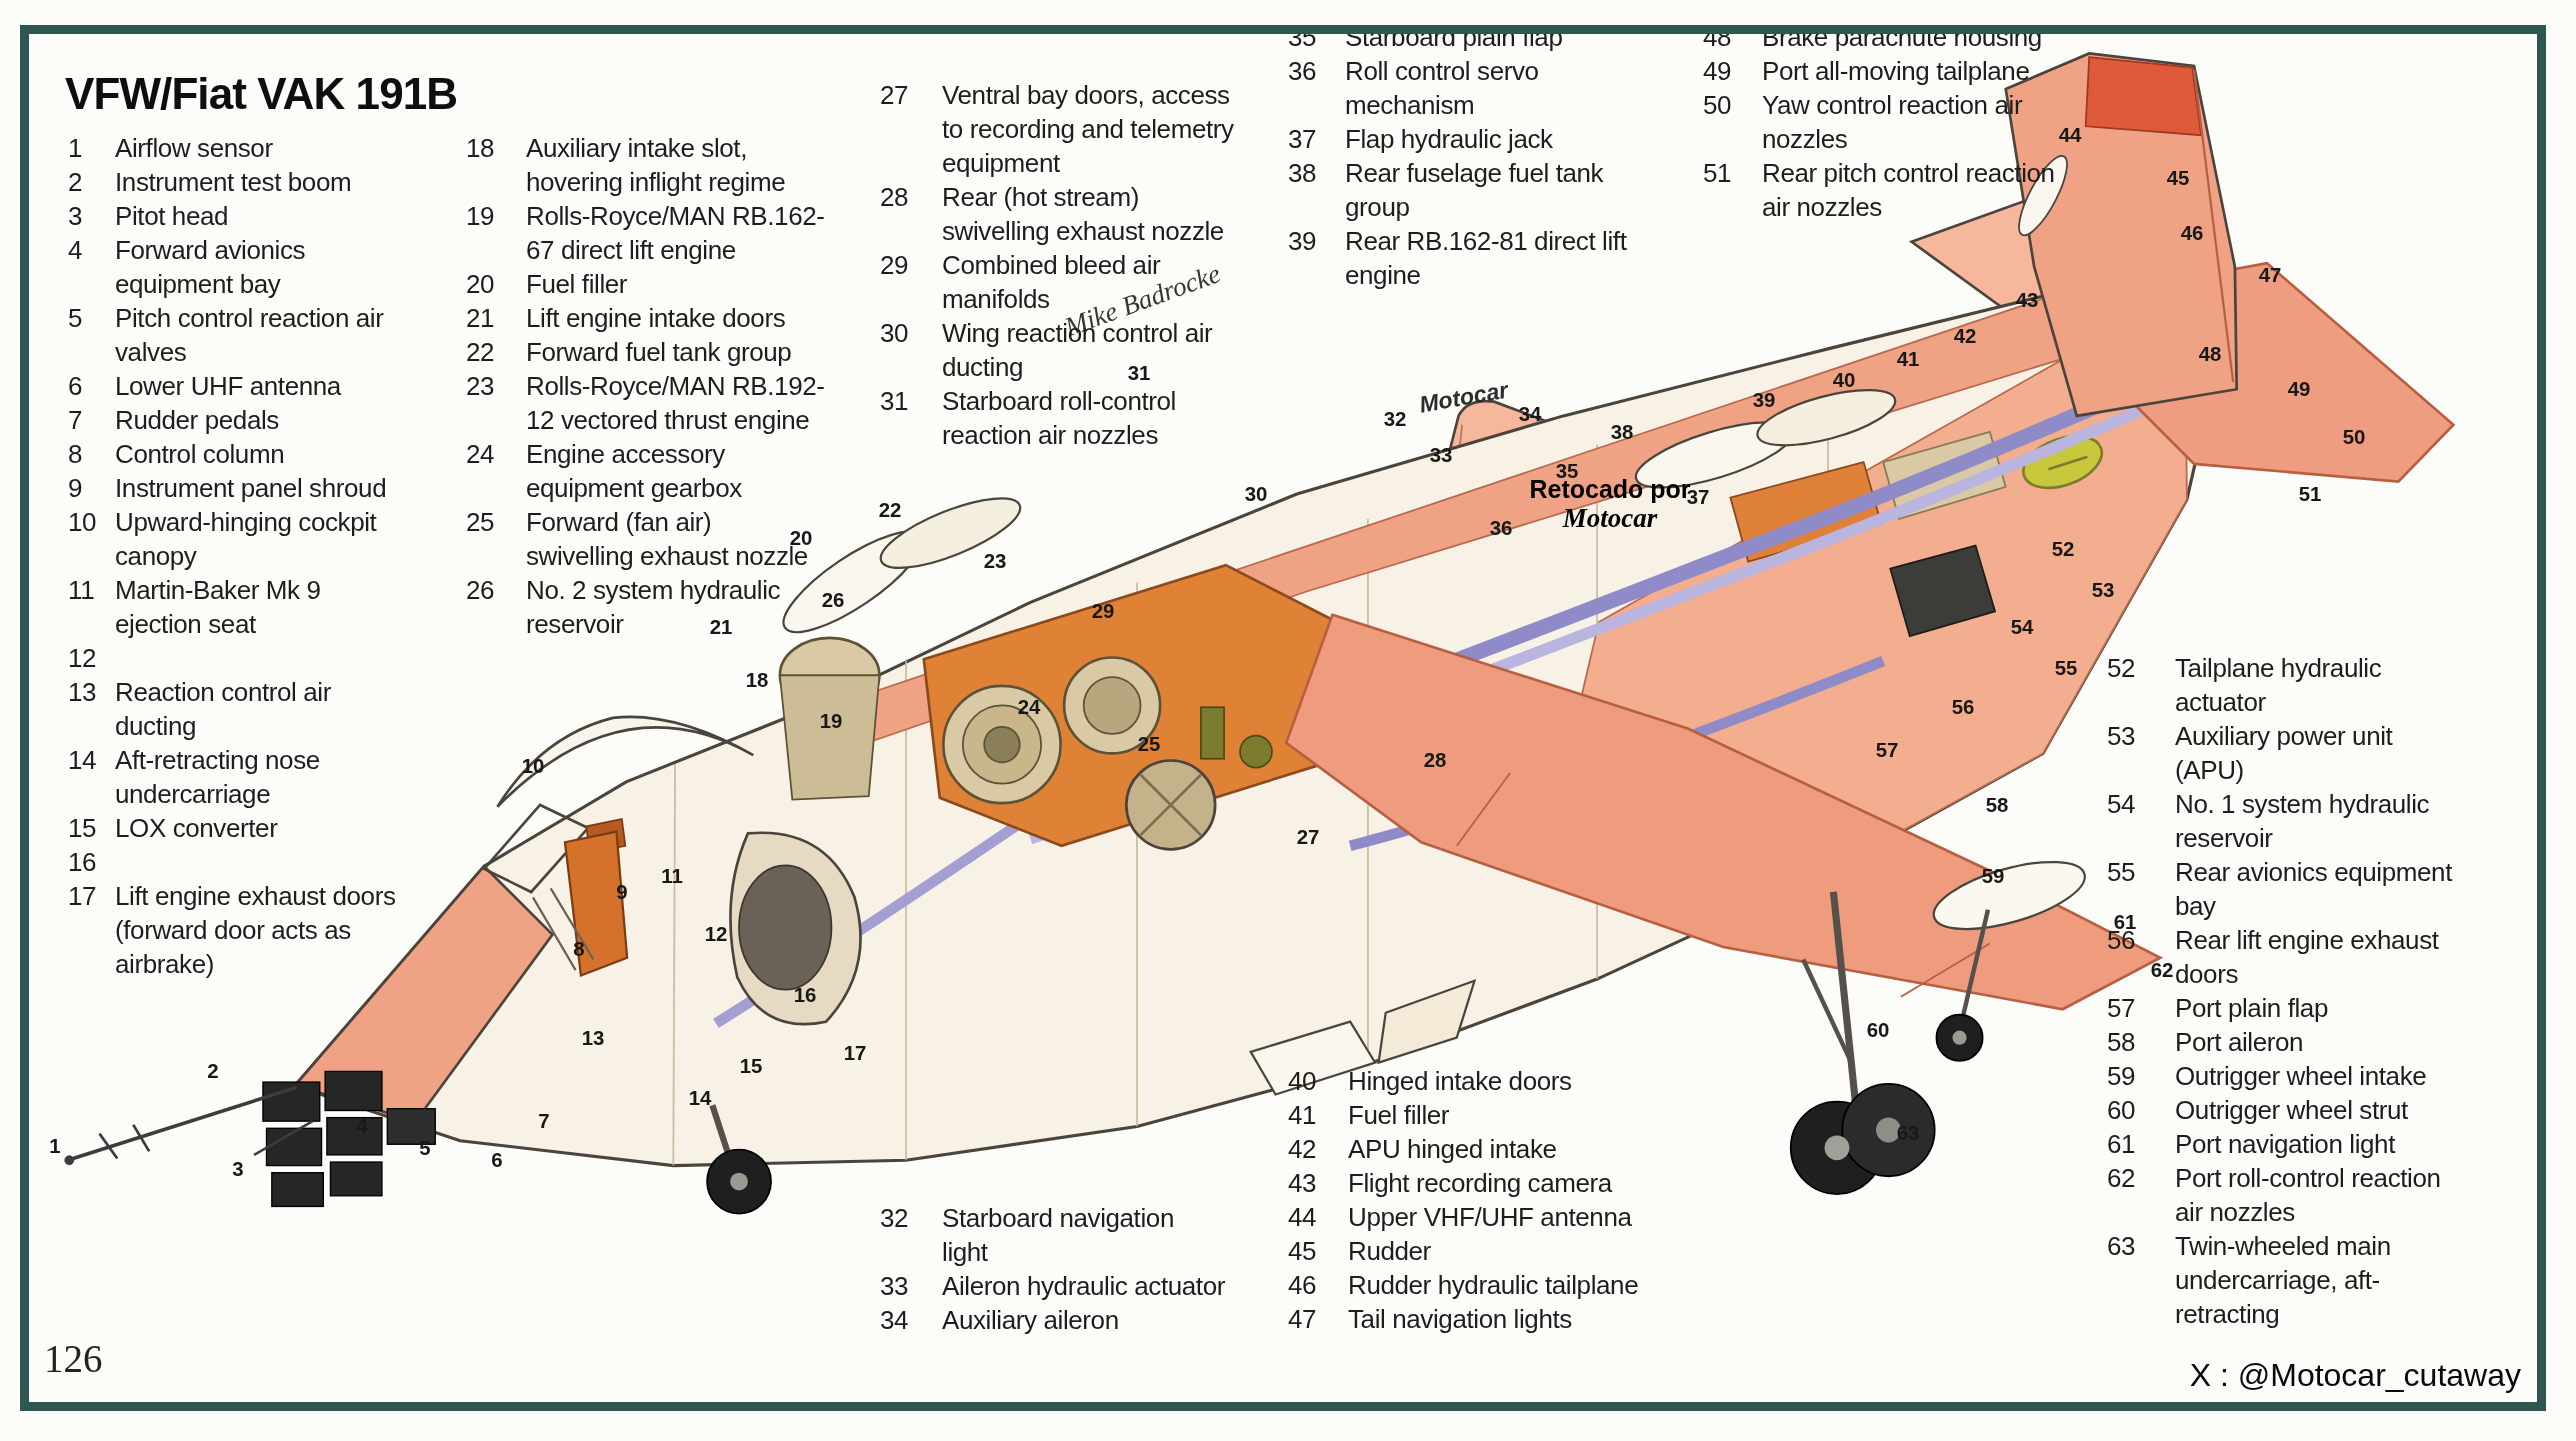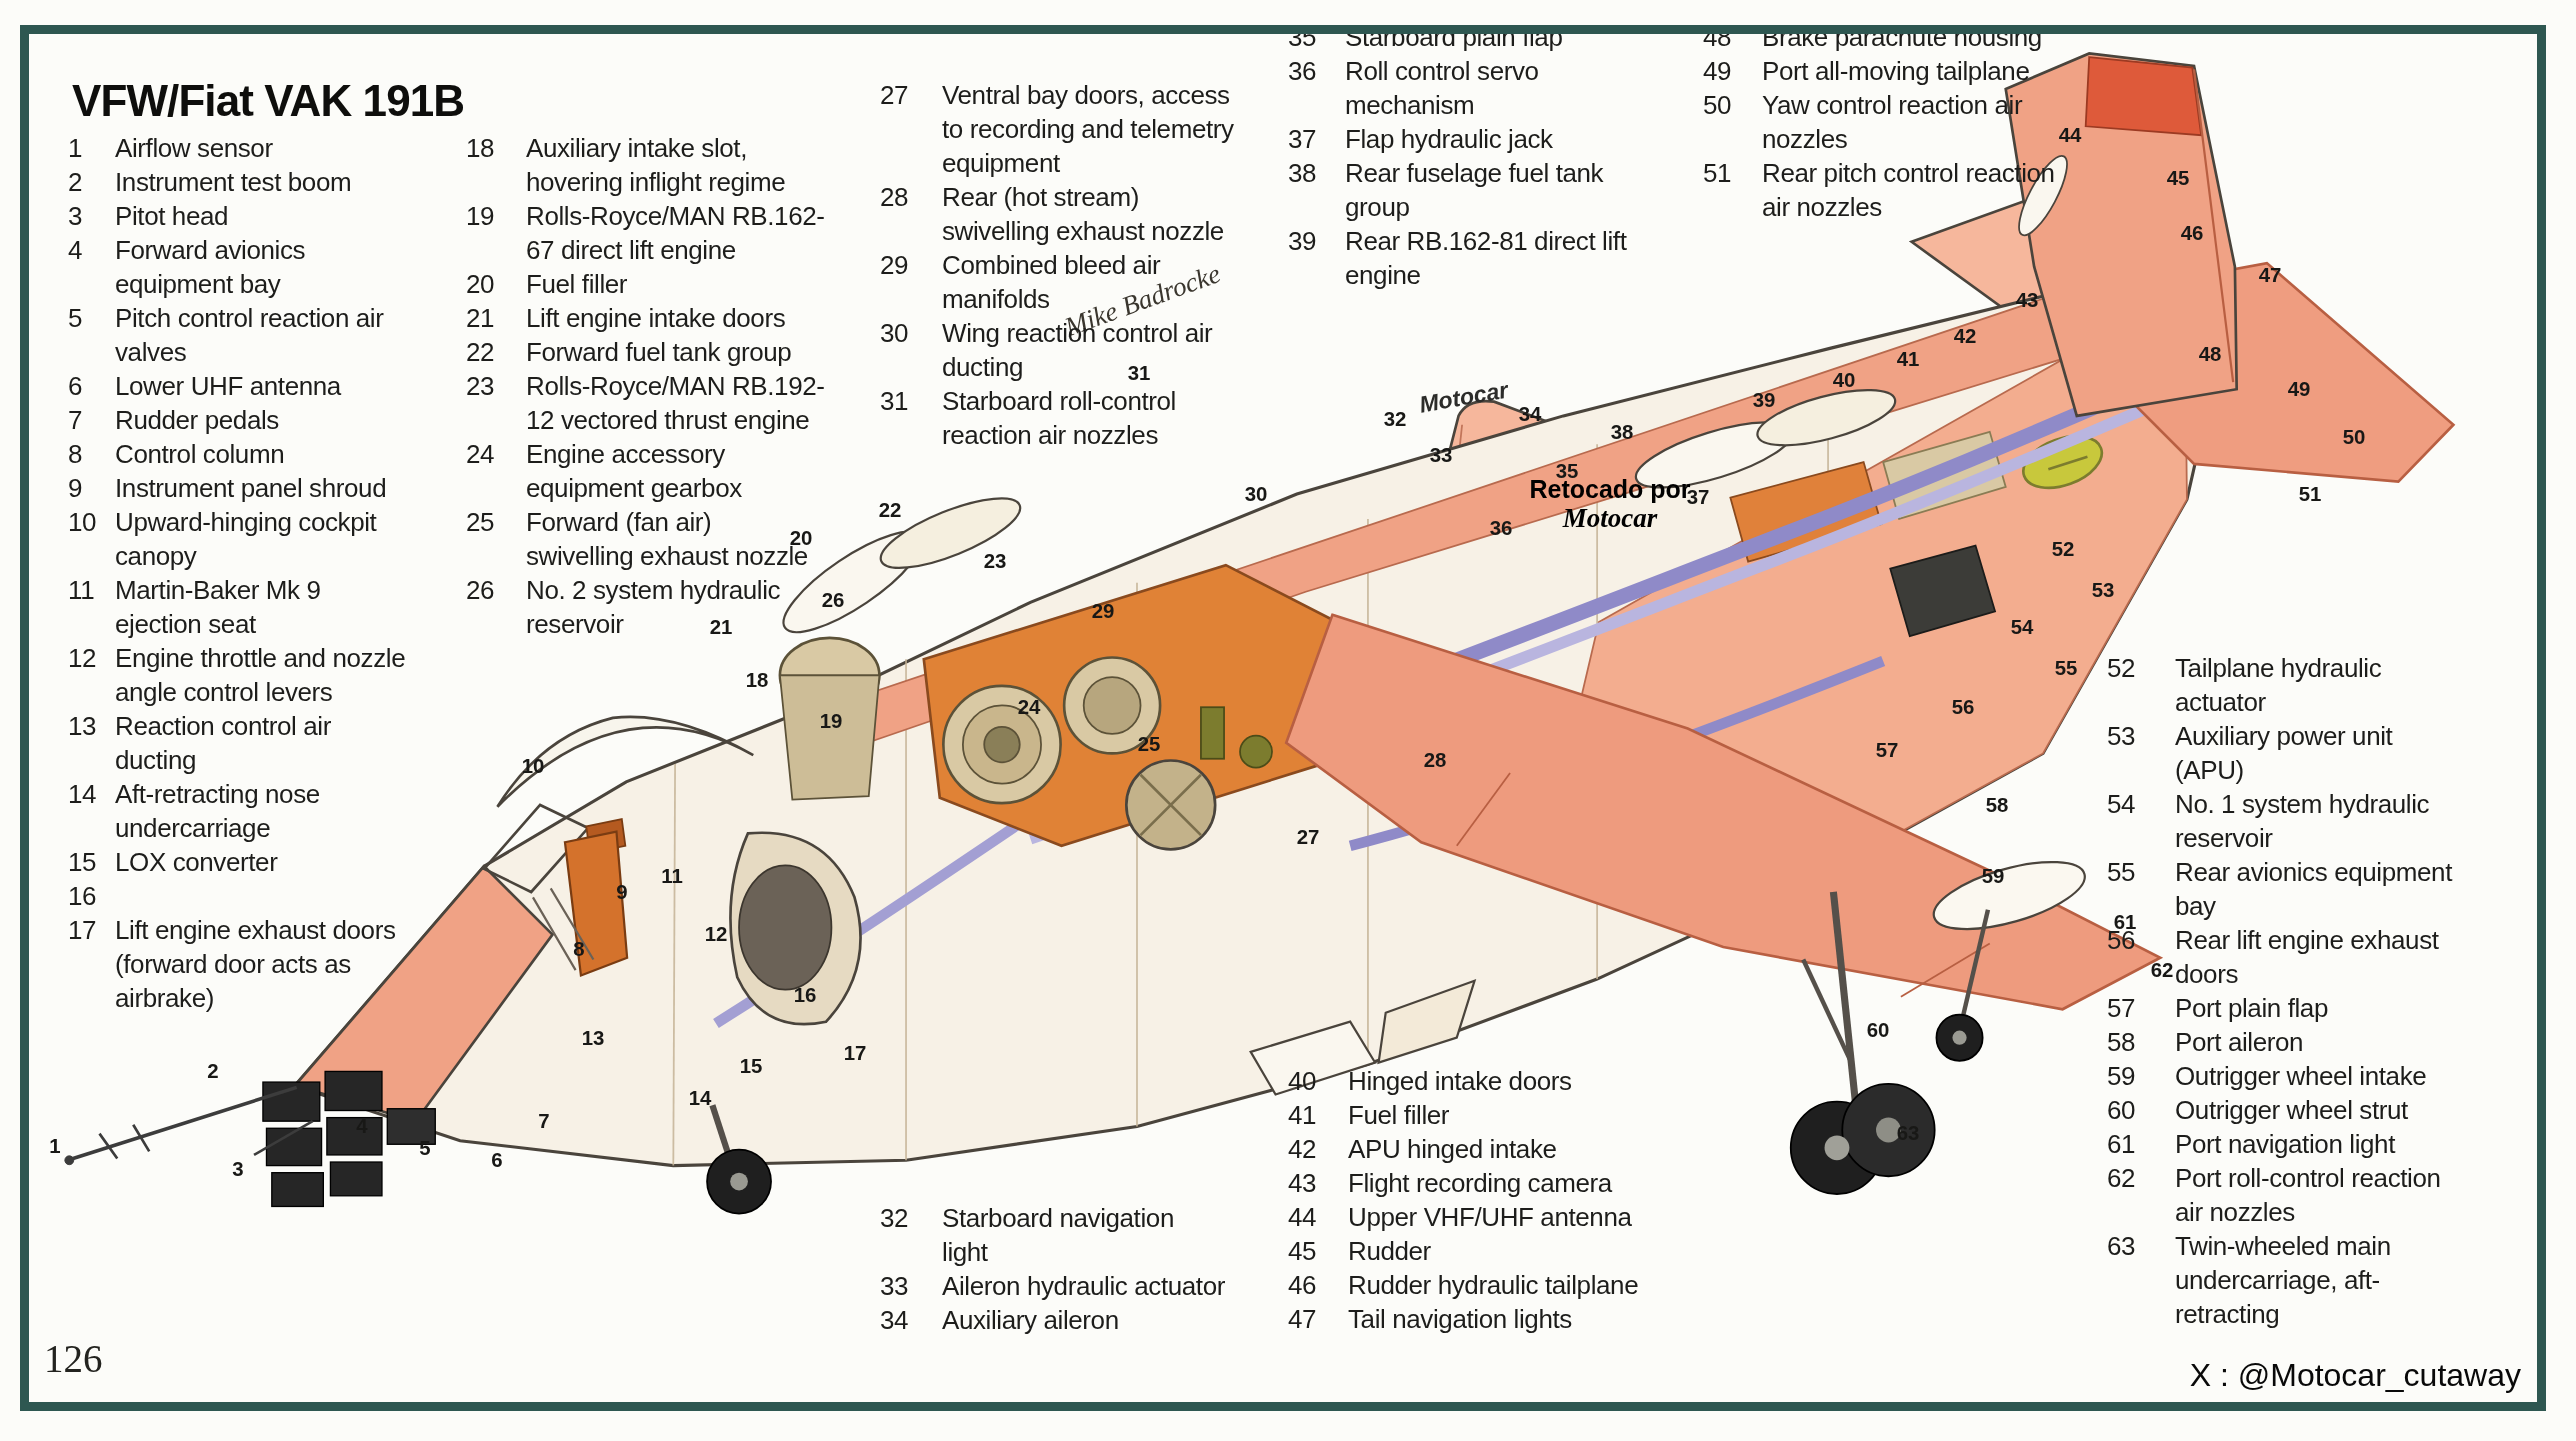--- a/index.html
+++ b/index.html
@@ -7,21 +7,21 @@
     --ink:#1d1d1b;
   }
   html,body{margin:0;padding:0;}
   body{
     width:2576px;height:1442px;position:relative;overflow:hidden;
     background:#fcfcf9;color:var(--ink);
     font-family:"Liberation Sans", sans-serif;
   }
   #art{position:absolute;left:0;top:0;z-index:1;}
   #page-title{
-    position:absolute;left:55px;top:59px;margin:17px;z-index:4;
+    position:absolute;left:55px;top:59px;margin:10px;z-index:4;
     font-size:44px;font-weight:bold;letter-spacing:-0.9px;color:#0e0e0c;
   }
   #legend-layer,#callout-layer{position:absolute;left:0;top:0;width:2576px;height:1442px;z-index:3;}
   .lcol{position:absolute;}
   .lrow{display:flex;align-items:flex-start;}
   .lnum{flex:0 0 auto;font-size:26px;line-height:34px;letter-spacing:-0.4px;}
   .ltxt{white-space:pre-line;font-size:26px;line-height:34px;letter-spacing:-0.4px;}
   .callout{
     position:absolute;transform:translate(-50%,-50%);z-index:4;
     font-size:20.4px;font-weight:bold;color:#181816;
@@ -236,22 +236,20 @@
         <span class="ltxt">Upward-hinging cockpit
 canopy</span>
       </div>
       <div class="lrow">
         <span class="lnum" style="width: 47px;">11</span>
         <span class="ltxt">Martin-Baker Mk 9
 ejection seat</span>
       </div>
       <div class="lrow">
         <span class="lnum" style="width: 47px;">12</span>
-        <span class="ltxt">Engine throttle and nozzle
-angle control levers</span>
       </div>
       <div class="lrow">
         <span class="lnum" style="width: 47px;">13</span>
         <span class="ltxt">Reaction control air
 ducting</span>
       </div>
       <div class="lrow">
         <span class="lnum" style="width: 47px;">14</span>
         <span class="ltxt">Aft-retracting nose
 undercarriage</span>

